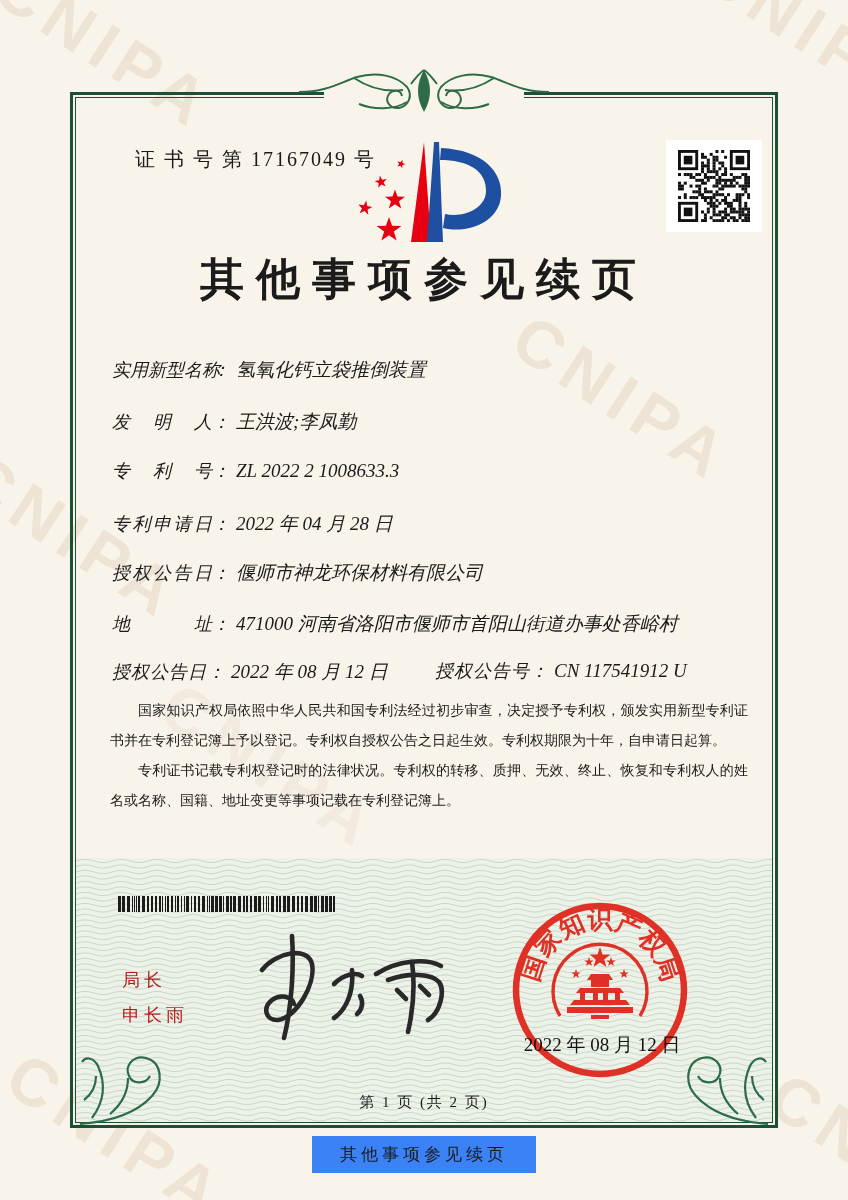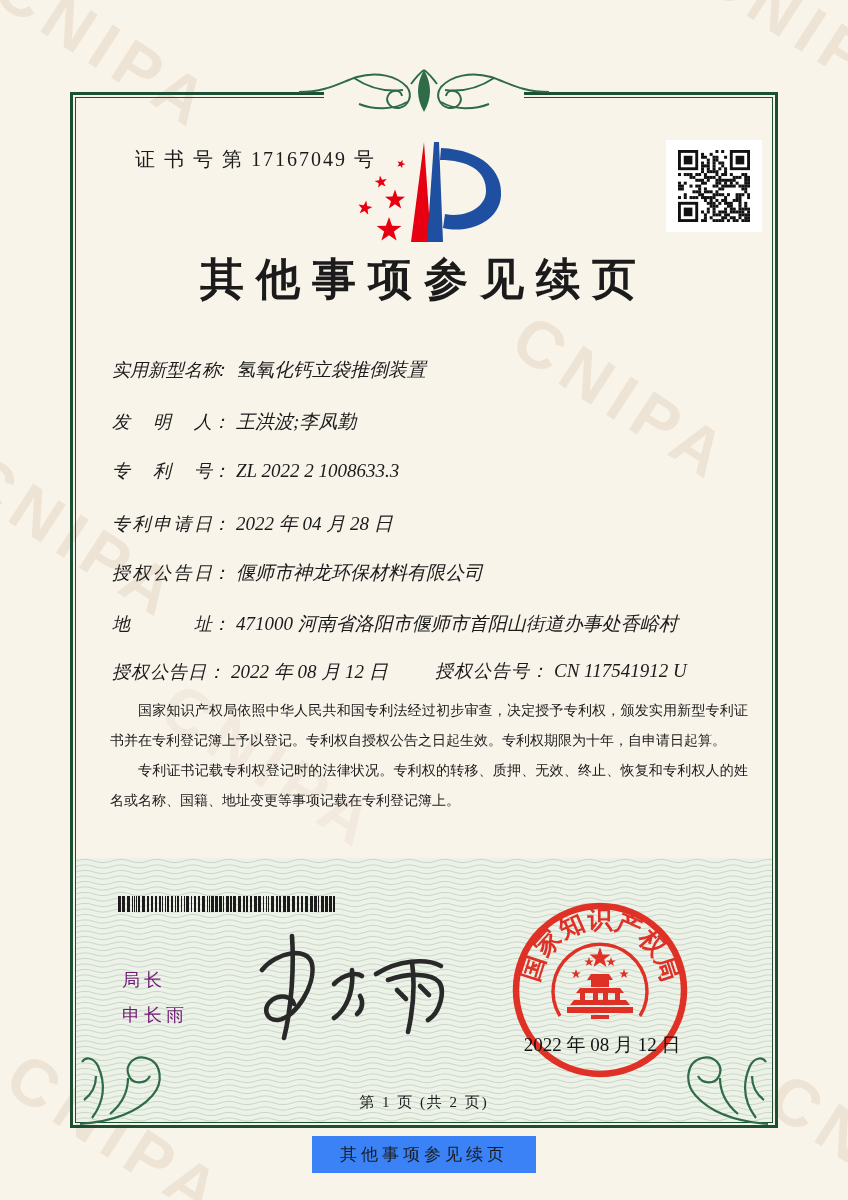--- a/index.html
+++ b/index.html
@@ -38,21 +38,21 @@
   .grant-right{position:absolute;left:323px;top:0;}
   .grant-label{letter-spacing:1px;font-size:18px;}
 
   .body-text{position:absolute;left:110px;top:696px;width:638px;font-size:14px;
              line-height:30px;text-align:justify;z-index:6;}
   .body-text p{margin:0;text-indent:2em;}
 
   .barcode{position:absolute;left:118px;top:896px;z-index:7;}
 
   .director{position:absolute;left:122px;font-size:18px;letter-spacing:4px;z-index:7;
-            font-family:"Liberation Sans","DejaVu Sans",sans-serif;color:#701a75;}
+            font-family:"Liberation Sans","DejaVu Sans",sans-serif;color:#b91c1c;}
   .sig{position:absolute;left:248px;top:926px;z-index:7;}
 
   .seal{position:absolute;left:506px;top:896px;z-index:8;opacity:.93;}
   .seal-date{position:absolute;left:516px;top:1032px;width:172px;text-align:center;
              font-size:19px;color:#131313;z-index:9;letter-spacing:0;}
 
   .page-info{position:absolute;left:0;right:0;top:1093px;text-align:center;font-size:15px;
              letter-spacing:2px;z-index:7;}
 
   .cont-note{position:absolute;left:50%;transform:translateX(-50%);top:1136px;background:#3b82f6;

